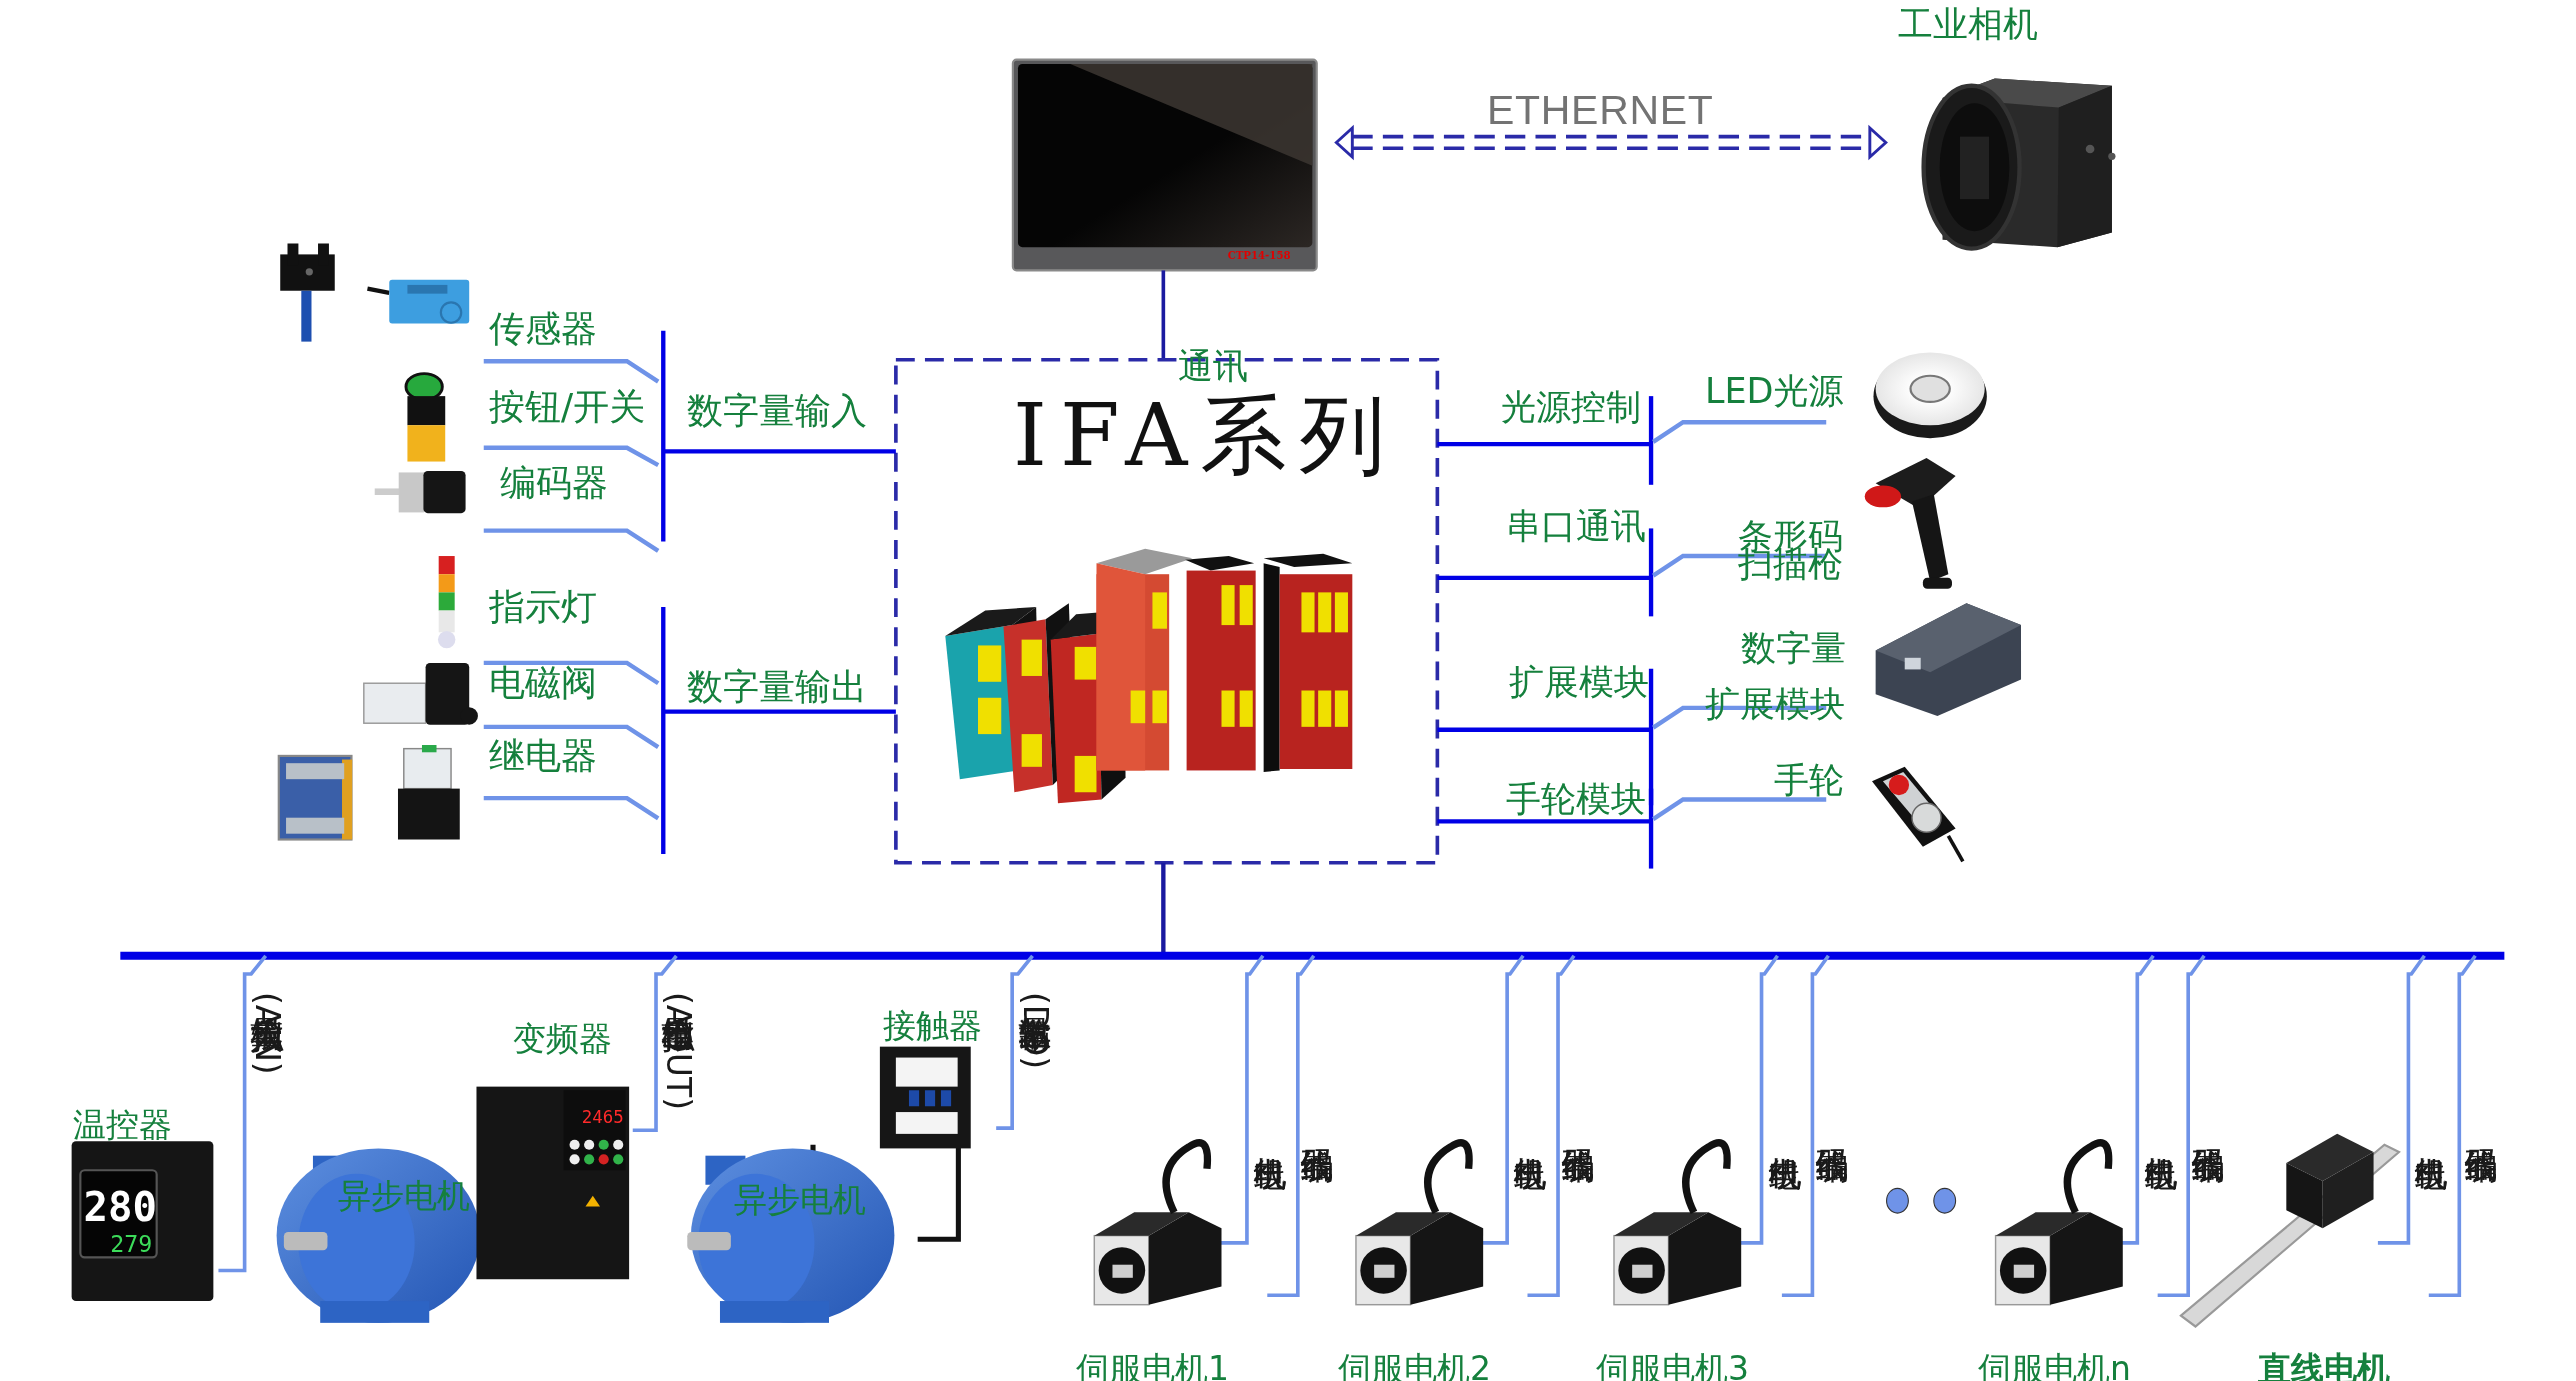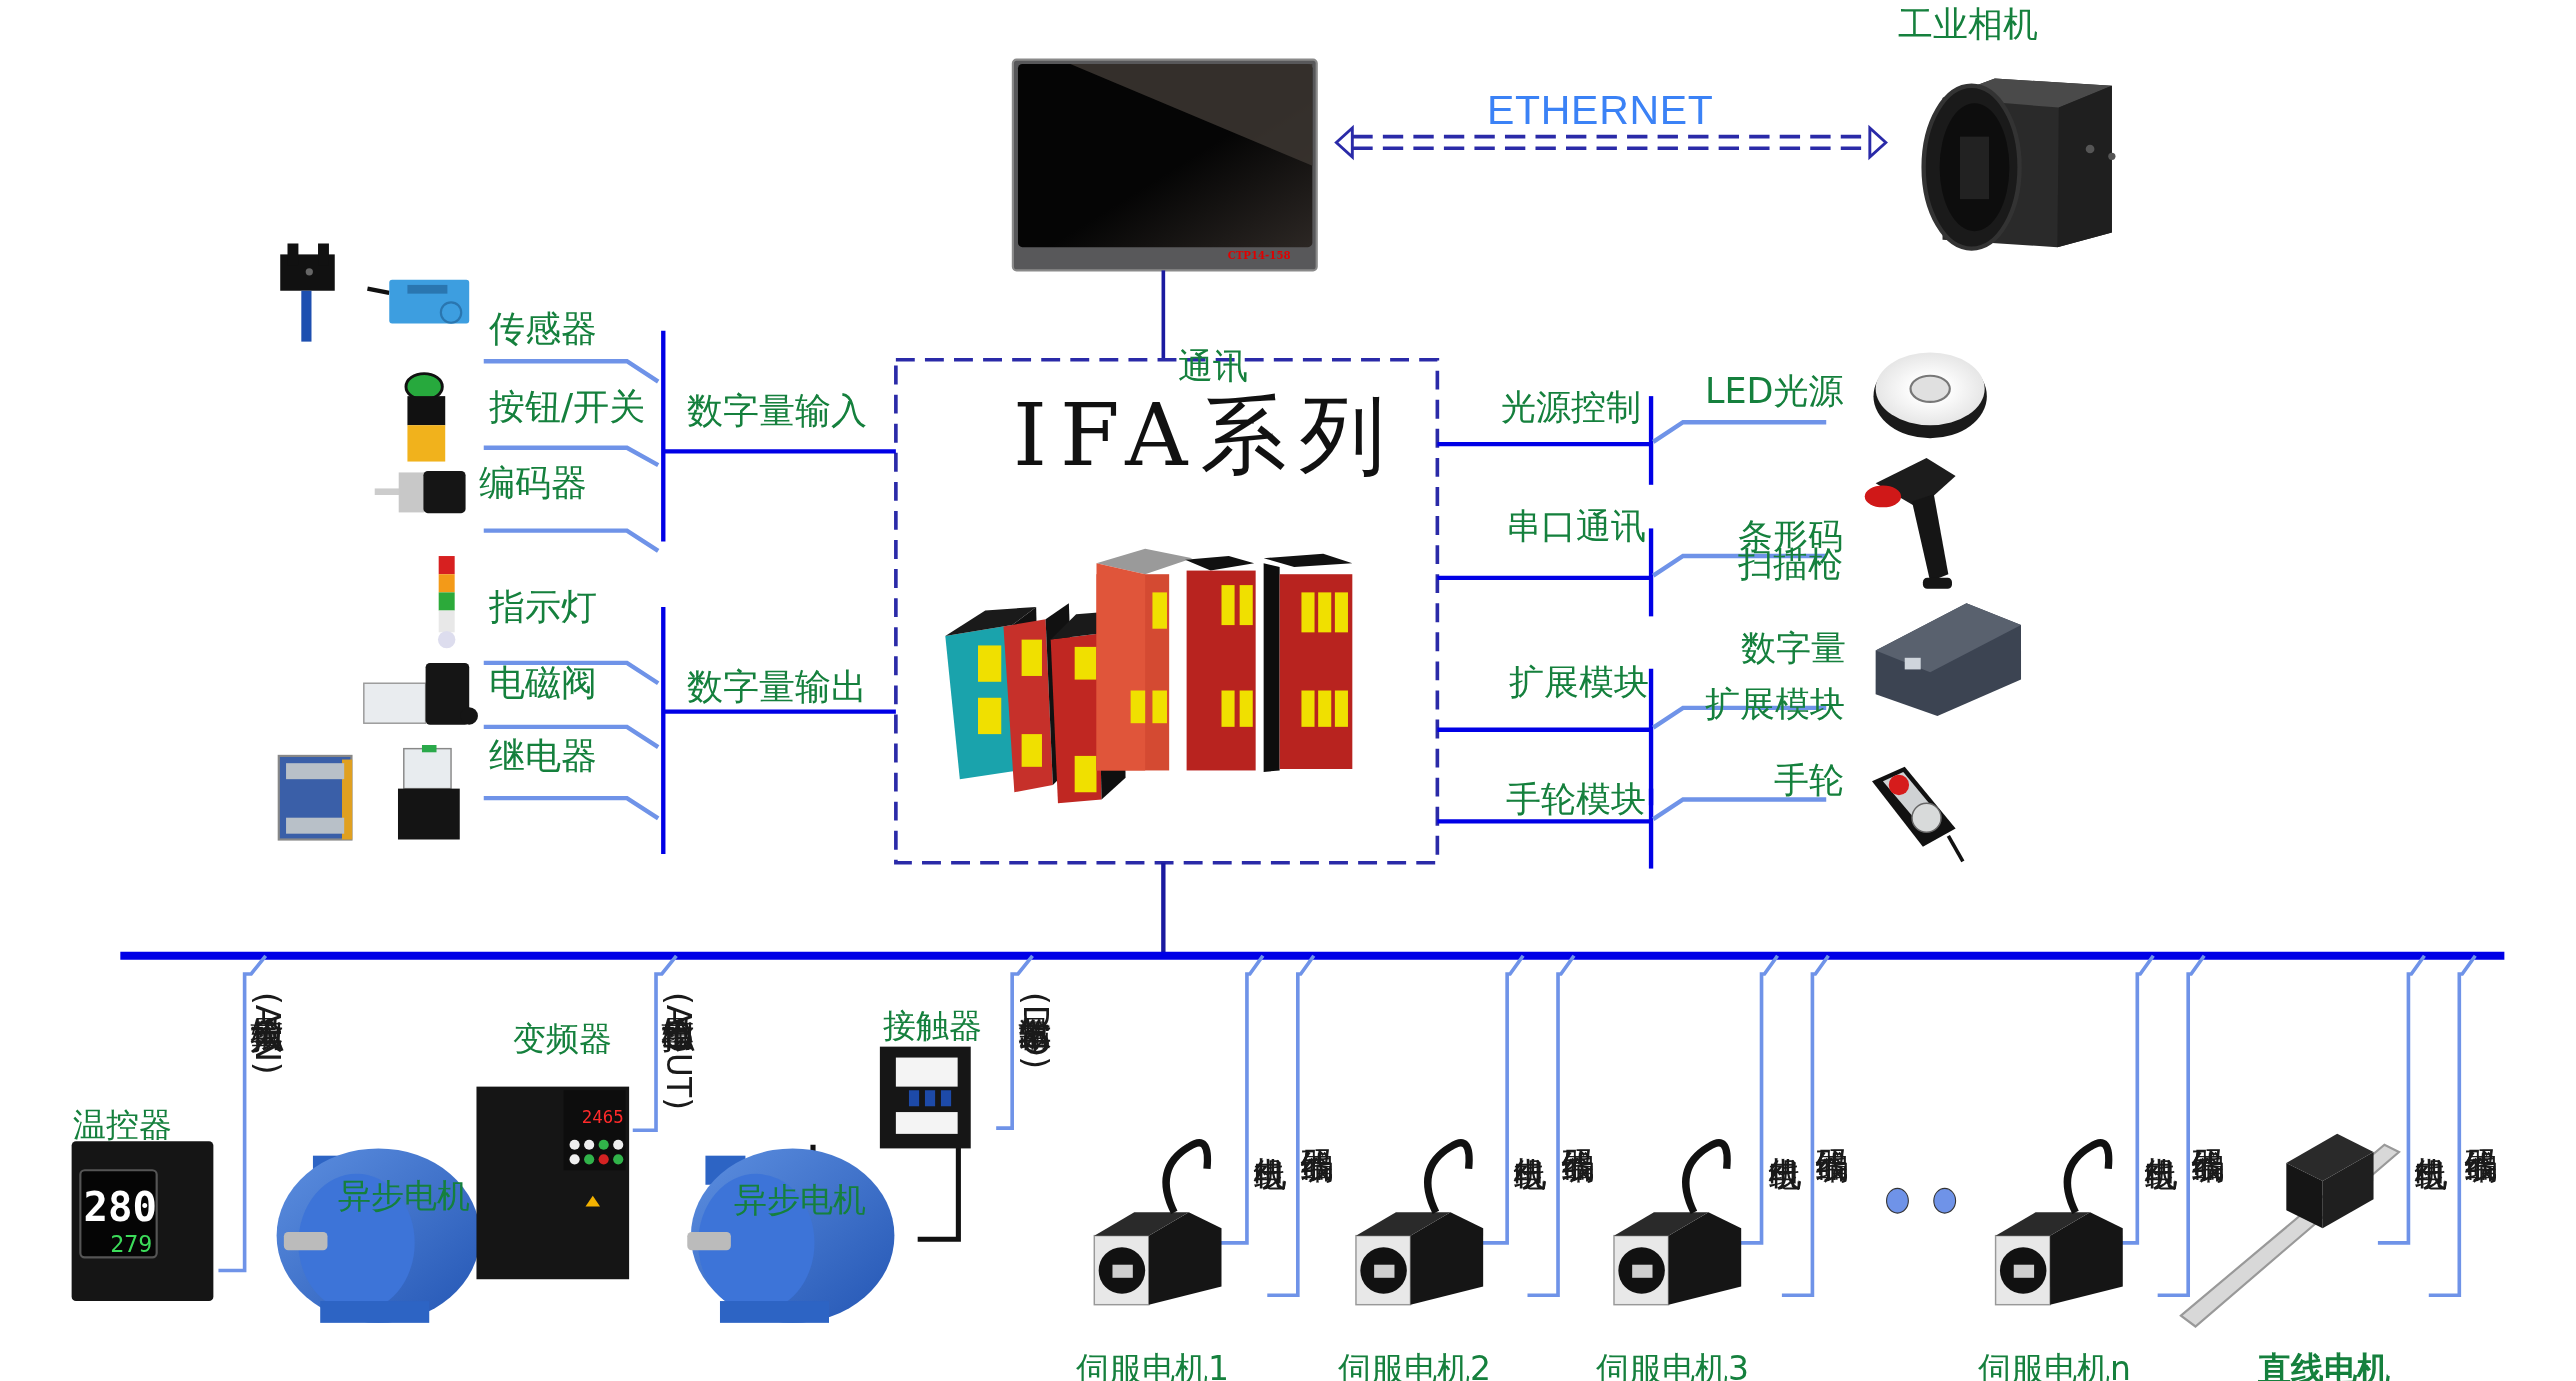--- a/index.html
+++ b/index.html
@@ -2,21 +2,21 @@
 <html style="font-size:11.6px"><head>
 <meta charset="utf-8">
 <style>
   html, body { margin: 0; padding: 0; background: #ffffff; }
   body { width: 2576px; height: 1381px; position: relative; overflow: hidden;
          font-family: "DejaVu Sans", "Liberation Sans", sans-serif; color: #111; }
   #diagram { position: absolute; left: 0; top: 0; }
   .lbl { position: absolute; font-size: 36px; line-height: 1; white-space: nowrap; color: #15803d; }
   .vlbl { position: absolute; font-size: 33px; line-height: 1; writing-mode: vertical-rl; color: #1a1a1a; white-space: nowrap; }
   .title { position: absolute; font-family: "DejaVu Serif", "Liberation Serif", serif; font-size: 86px; letter-spacing: 13px; color: #111; }
-  .eth { position: absolute; font-family: "Liberation Sans", sans-serif; font-size: 41px; color: #3b82f6; letter-spacing: 0.7px; }
+  .eth { position: absolute; font-family: "Liberation Sans", sans-serif; font-size: 41px; color: #737373; letter-spacing: 0.7px; }
   .bold { font-weight: bold; }
 </style>
 </head>
 <body>
 
 <svg id="diagram" width="2576" height="1381" viewBox="0 0 3543 1900" xmlns="http://www.w3.org/2000/svg">
   <defs>
     <linearGradient id="screenGrad" x1="0" y1="0" x2="1" y2="1">
       <stop offset="0" stop-color="#050505"></stop>
       <stop offset="0.55" stop-color="#050505"></stop>
@@ -344,21 +344,21 @@
   </g>
 </svg>
 
 <div class="lbl" style="left:1898px; top:7.3px; font-size:35px;">工业相机</div>
 <div class="eth" style="left:1487px; top:87px;">ETHERNET</div>
 <div class="lbl" style="left:1178px; top:309px; font-size:35px;margin-top:40px;">通讯</div>
 <div class="title" style="left:1013px; top:378px;">IFA系列</div>
 
 <div class="lbl" style="left:489px; top:311px;">传感器</div>
 <div class="lbl" style="left:489px; top:389px;">按钮/开关</div>
-<div class="lbl" style="left:479px; top:465px;">编码器</div>
+<div class="lbl" style="left:500px; top:465px;">编码器</div>
 <div class="lbl" style="left:687px; top:393px;">数字量输入</div>
 
 <div class="lbl" style="left:489px; top:589px;">指示灯</div>
 <div class="lbl" style="left:489px; top:665px;">电磁阀</div>
 <div class="lbl" style="left:489px; top:738px;">继电器</div>
 <div class="lbl" style="left:687px; top:669px;">数字量输出</div>
 
 <div class="lbl" style="left:1501px; top:390px; font-size:35px;">光源控制</div>
 <div class="lbl" style="left:1705px; top:374px; font-size:35px;">LED光源</div>
 

